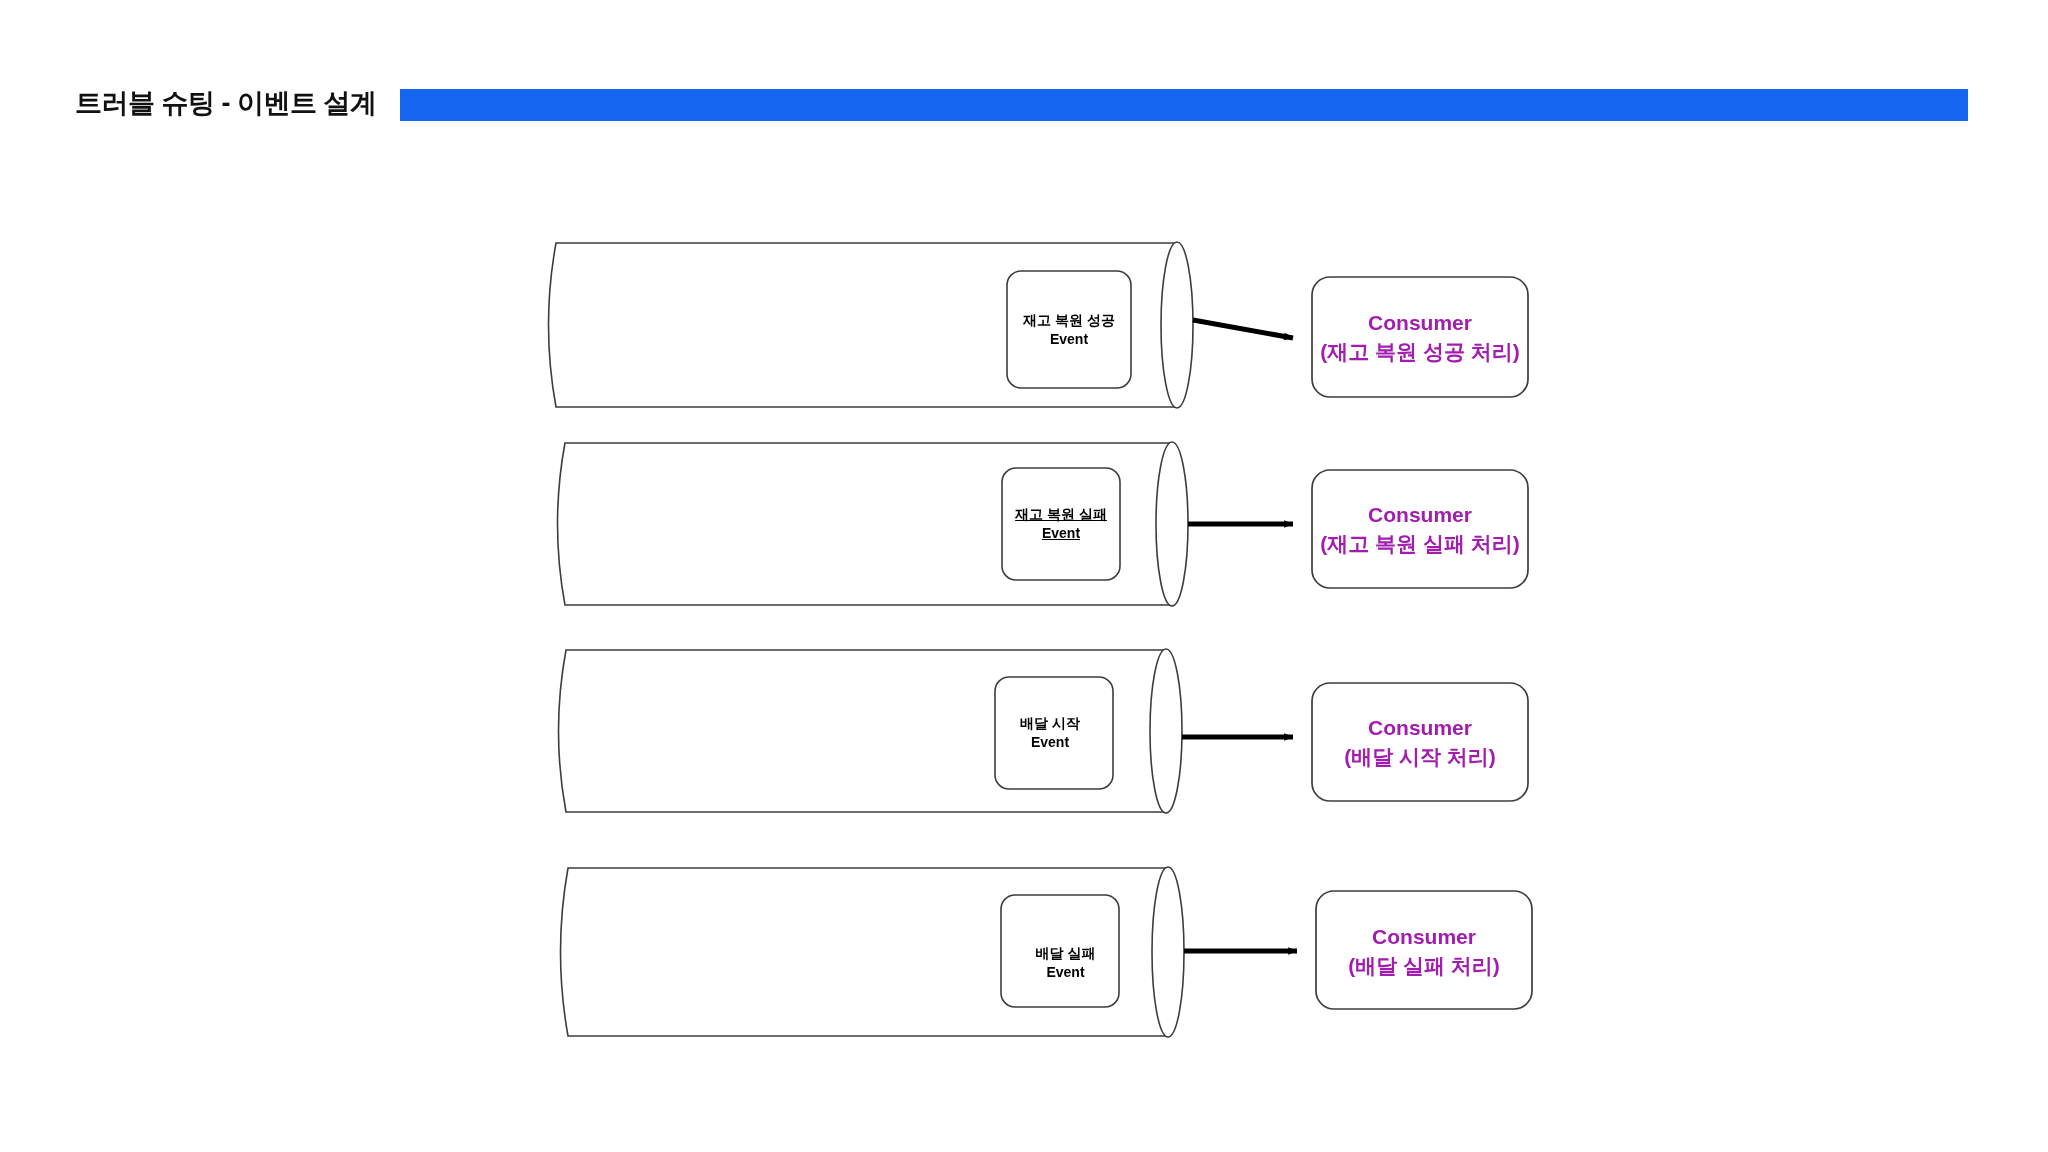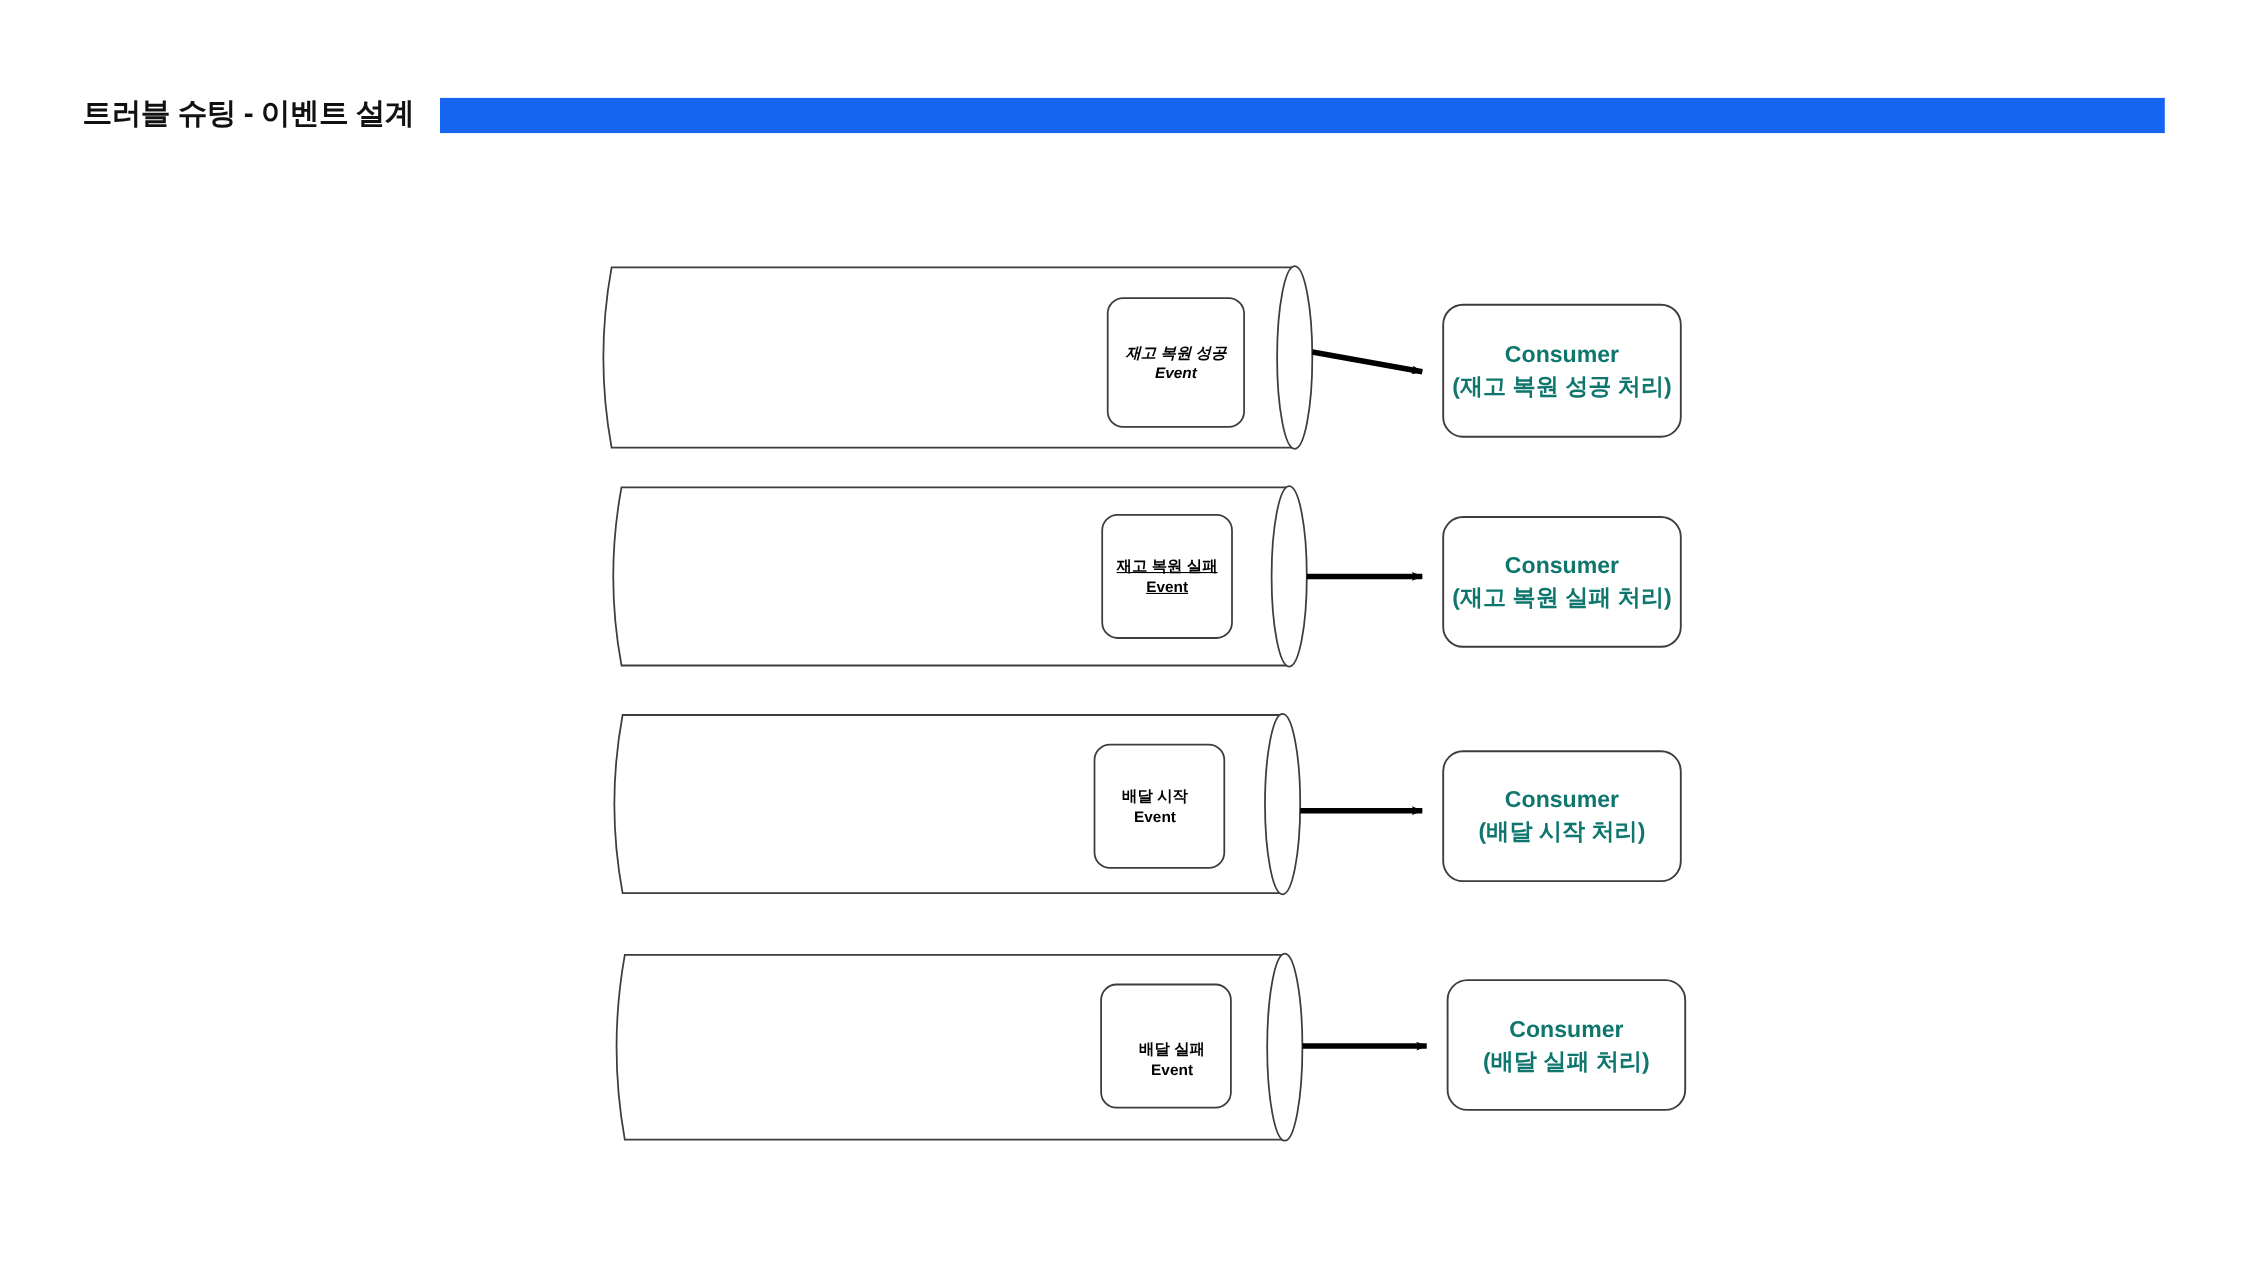--- a/index.html
+++ b/index.html
@@ -69,21 +69,21 @@
     color: #000000;
     white-space: nowrap;
     pointer-events: none;
   }
   .consumer-label {
     position: absolute;
     text-align: center;
     font-size: 21px;
     font-weight: bold;
     line-height: 29px;
-    color: #0f766e;
+    color: #a21caf;
     white-space: nowrap;
     pointer-events: none;
   }
 </style>
 </head>
 <body>
 
 <div id="header-band">
   <div id="page-title">트러블 슈팅 - 이벤트 설계</div>
   <div id="title-accent-bar"></div>
@@ -124,21 +124,21 @@
 
     <g>
       <path d="M 568,868 L 1168,868 Q 1154,952 1168,1036 L 568,1036 Q 553,952 568,868 Z" fill="#ffffff" stroke="#3d3d3d" stroke-width="1.6"></path>
       <ellipse cx="1168" cy="952" rx="16" ry="85" fill="#ffffff" stroke="#3d3d3d" stroke-width="1.6"></ellipse>
     </g>
     <rect x="1001" y="895" width="118" height="112" rx="14" ry="14" fill="#ffffff" stroke="#3d3d3d" stroke-width="1.6"></rect>
     <line x1="1184" y1="951" x2="1297" y2="951" stroke="#000000" stroke-width="5" marker-end="url(#arrowhead)"></line>
     <rect x="1316" y="891" width="216" height="118" rx="18" ry="18" fill="#ffffff" stroke="#3d3d3d" stroke-width="1.7"></rect>
   </svg>
 
-  <div class="event-label" style="left:1007px; top:311px; width:124px;font-style:italic;">
+  <div class="event-label" style="left:1007px; top:311px; width:124px;">
     <div>재고 복원 성공</div>
     <div>Event</div>
   </div>
   <div class="consumer-label" style="left:1312px; top:308px; width:216px;">
     <div>Consumer</div>
     <div>(재고 복원 성공 처리)</div>
   </div>
 
   <div class="event-label" style="left:1002px; top:505px; width:118px;text-decoration:underline;">
     <div>재고 복원 실패</div>

